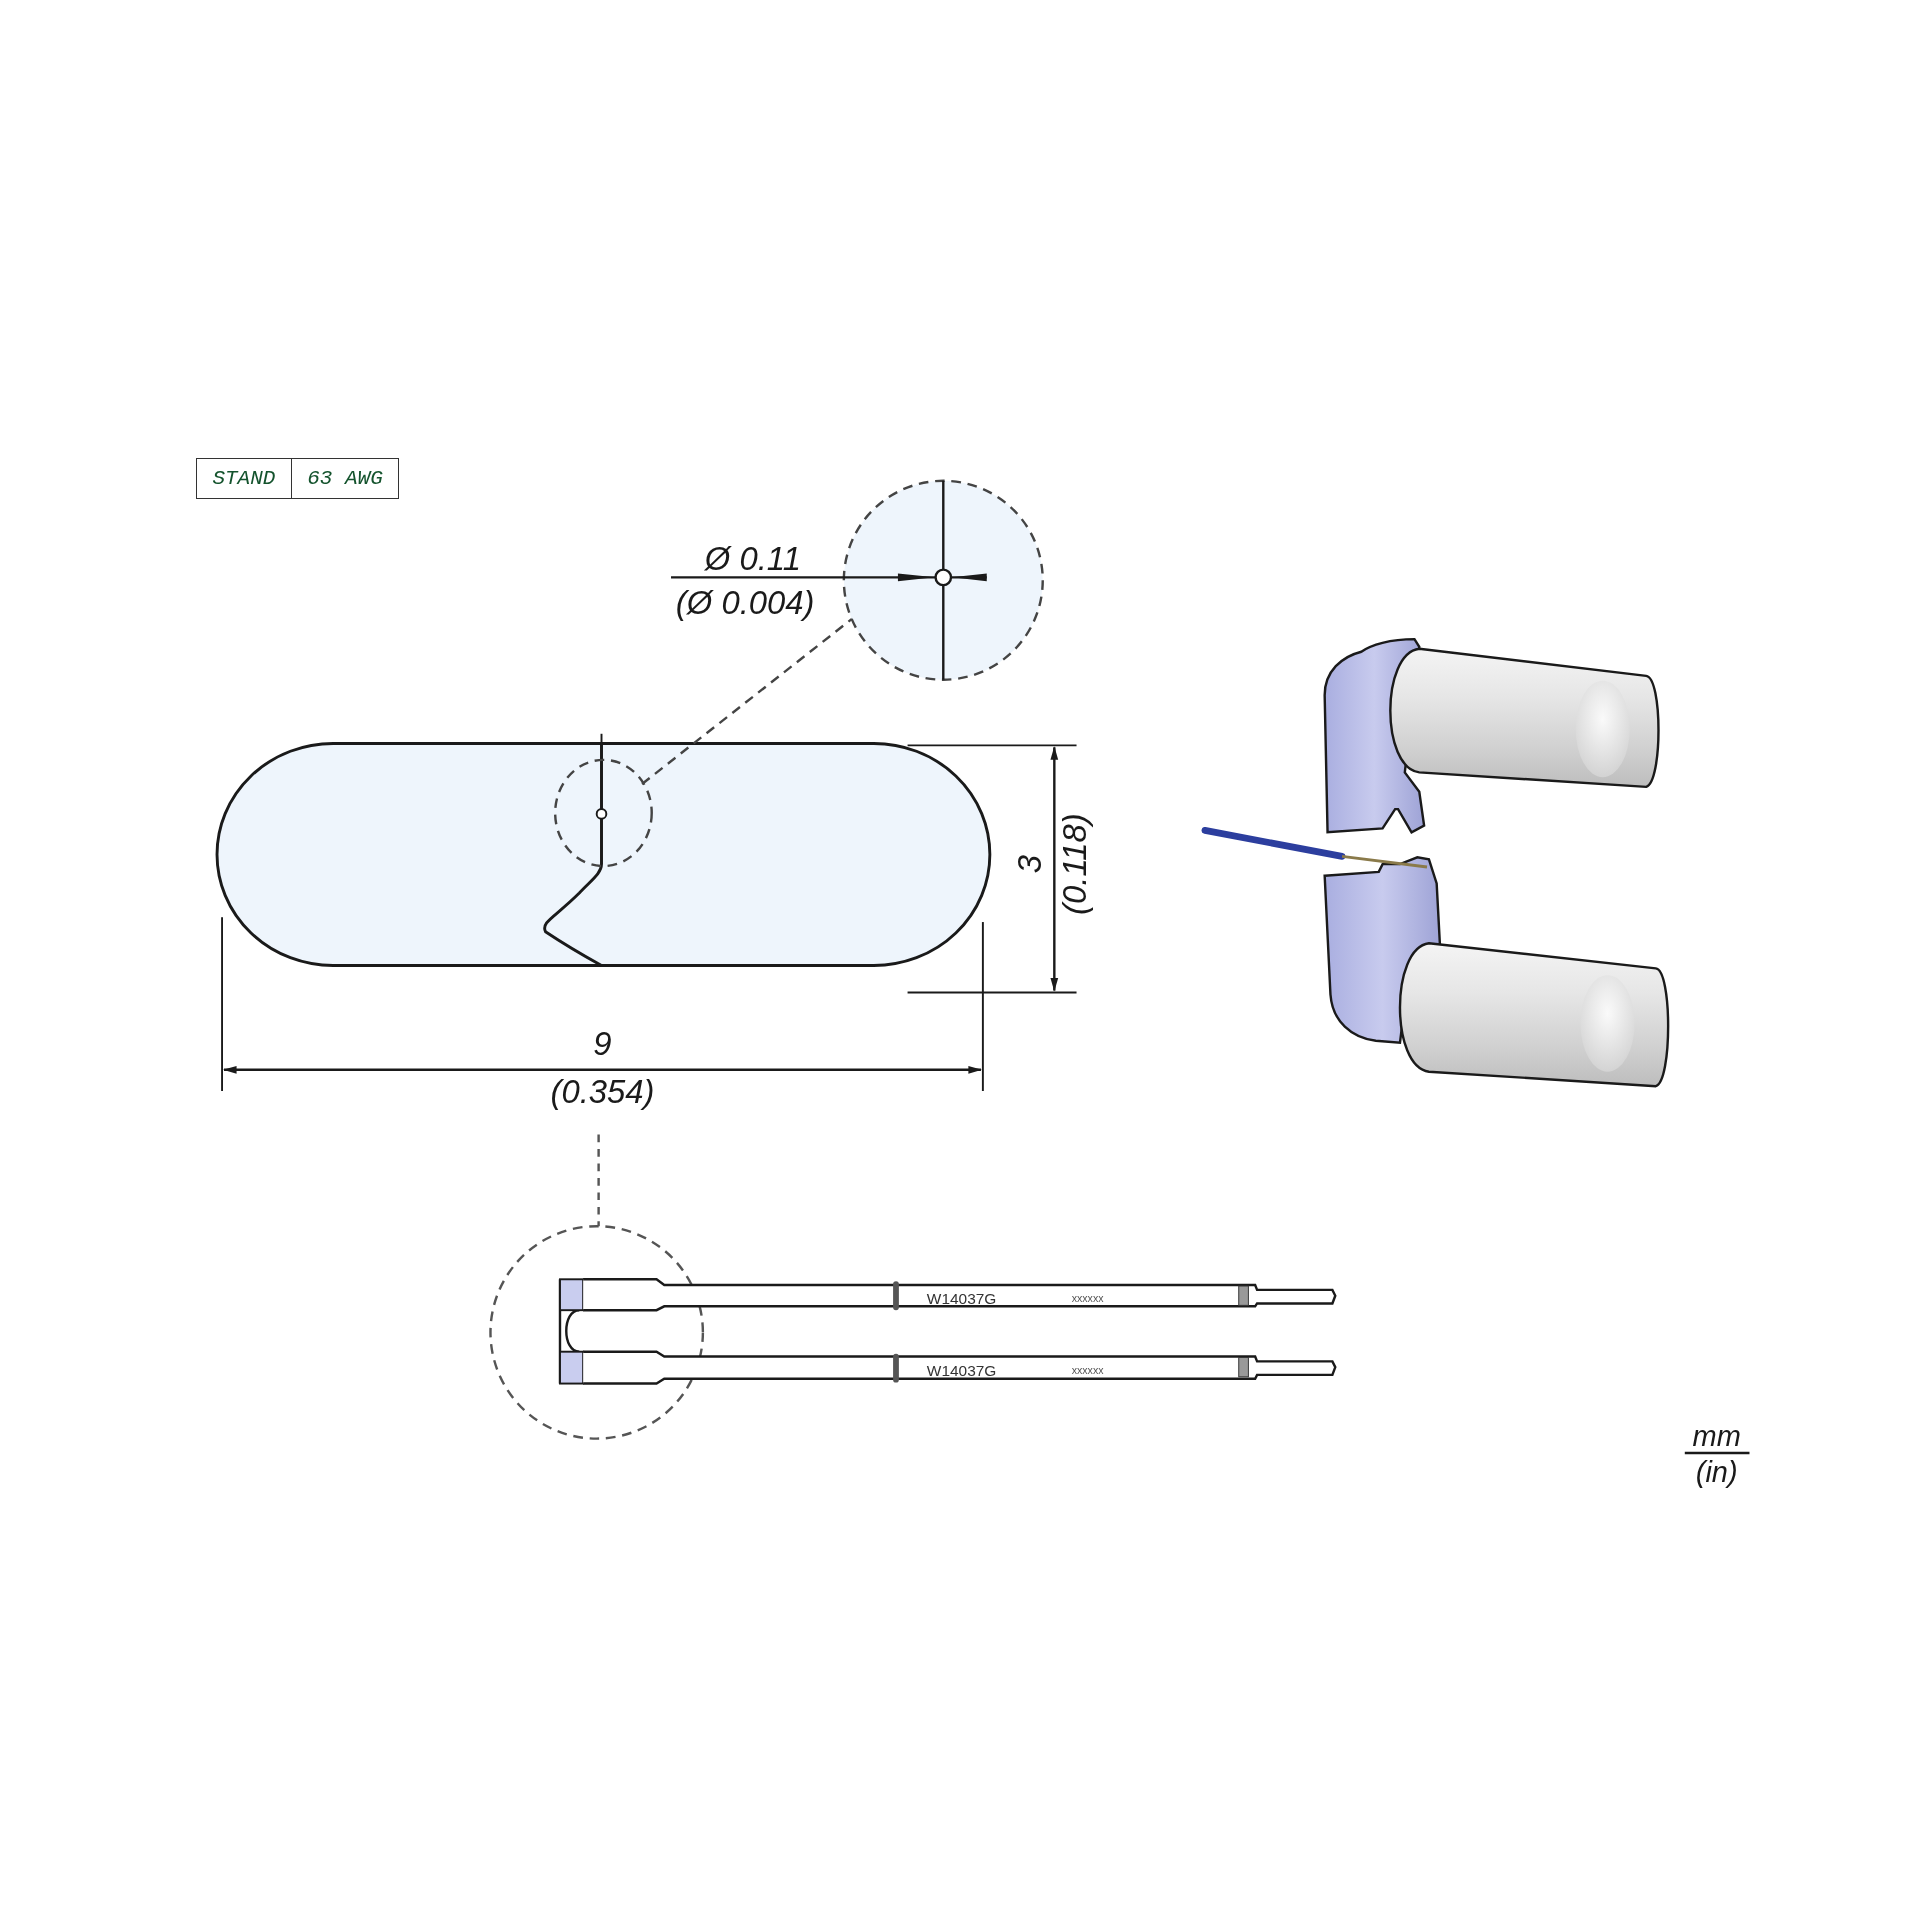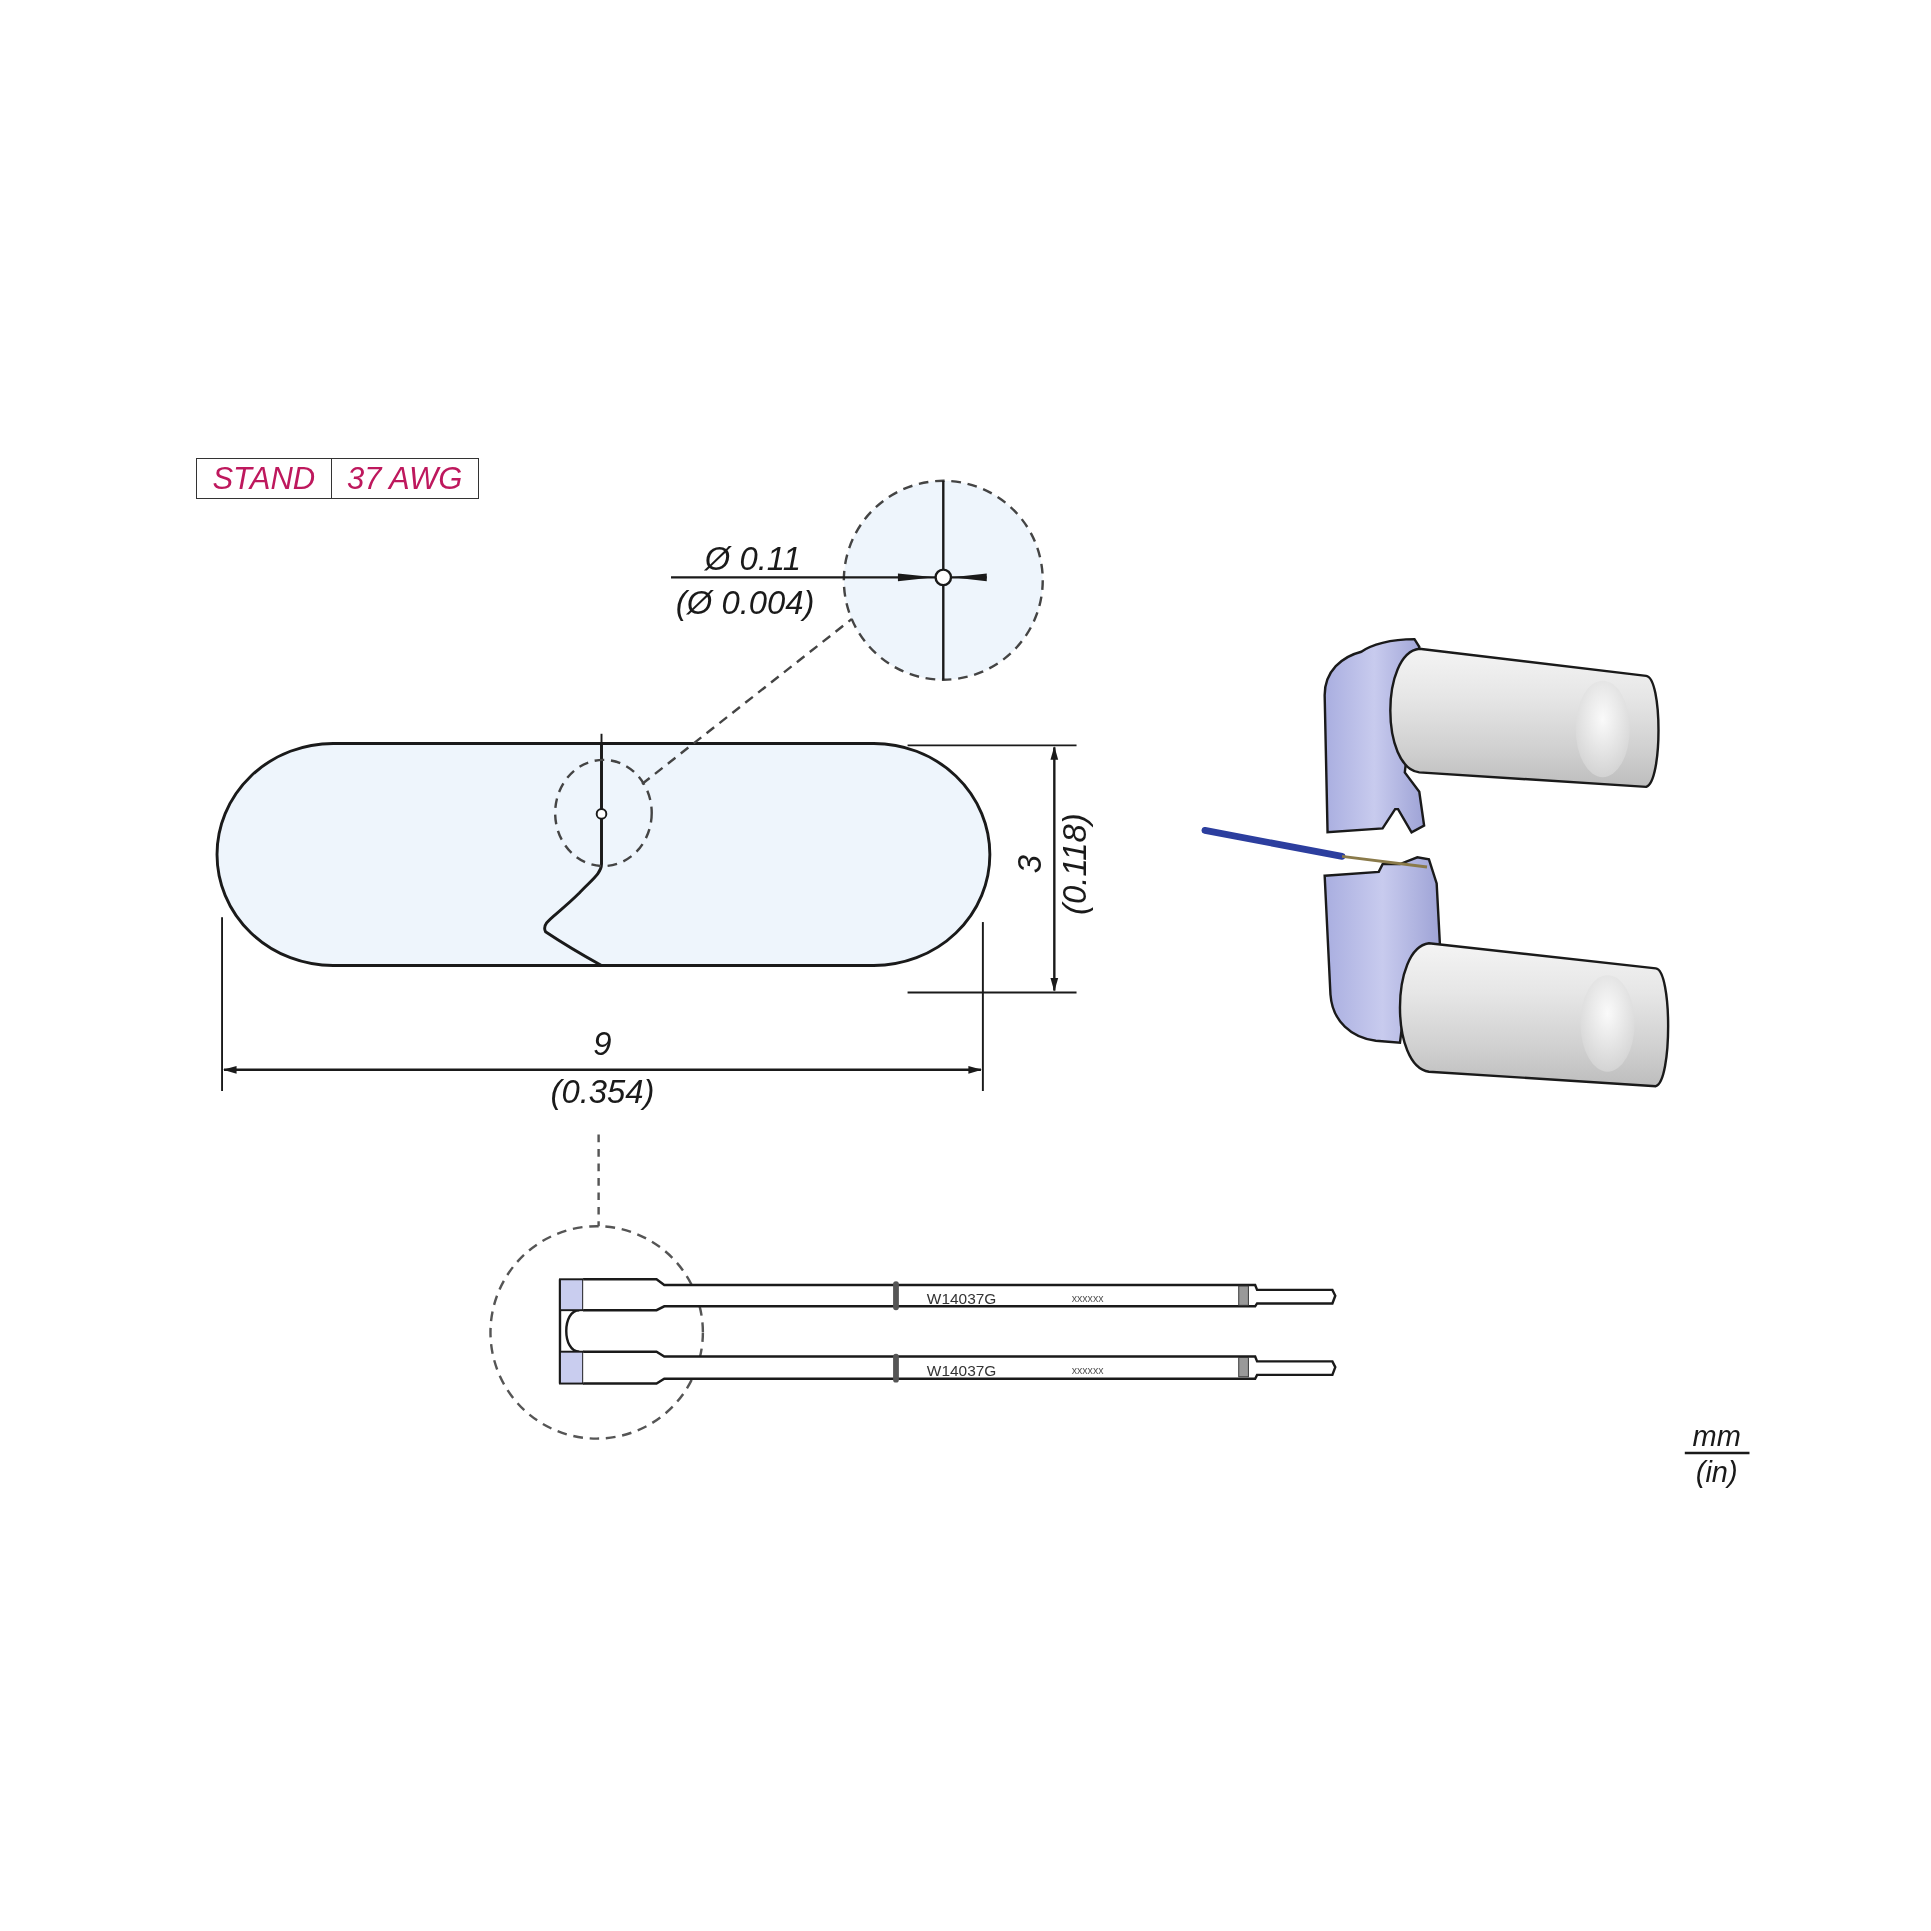--- a/index.html
+++ b/index.html
@@ -1,28 +1,28 @@
 <!DOCTYPE html>
 <html><head>
   <meta charset="utf-8">
   <style>
     html, body { margin: 0; padding: 0; background: #ffffff; }
     body { width: 1931px; height: 1931px; position: relative; overflow: hidden; font-family: "Liberation Sans", sans-serif; }
     svg { position: absolute; left: 0; top: 0; }
     .lbl { font-family: "Liberation Sans", sans-serif; font-style: italic; fill: #1a1a1a; }
     .spec-box { position: absolute; left: 196px; top: 458px; height: 39px; display: flex; border: 1.9px solid #333; background: #fff; }
-    .spec-cell { font-style: italic; font-size: 31px; color: #be185d; padding: 0 15.4px; line-height: 39px; }
+    .spec-cell { font-style: italic; font-size: 21px; color: #14532d; padding: 0 15.4px; line-height: 39px; font-family: Liberation Mono, monospace; }
     .spec-cell + .spec-cell { border-left: 1.9px solid #333; }
   </style>
 </head>
 <body>
 
 <div class="spec-box">
   <div class="spec-cell">STAND</div>
-  <div class="spec-cell">37 AWG</div>
+  <div class="spec-cell">63 AWG</div>
 </div>
 
 <svg width="1931" height="1931" viewBox="0 0 2000 2000">
   <defs>
     <marker id="arr" markerWidth="14" markerHeight="10" refX="13" refY="5" orient="auto" markerUnits="userSpaceOnUse">
       <path d="M0,1 L14,5 L0,9 Z" fill="#1a1a1a"></path>
     </marker>
     <marker id="arrS" markerWidth="14" markerHeight="10" refX="1" refY="5" orient="auto" markerUnits="userSpaceOnUse">
       <path d="M14,1 L0,5 L14,9 Z" fill="#1a1a1a"></path>
     </marker>

